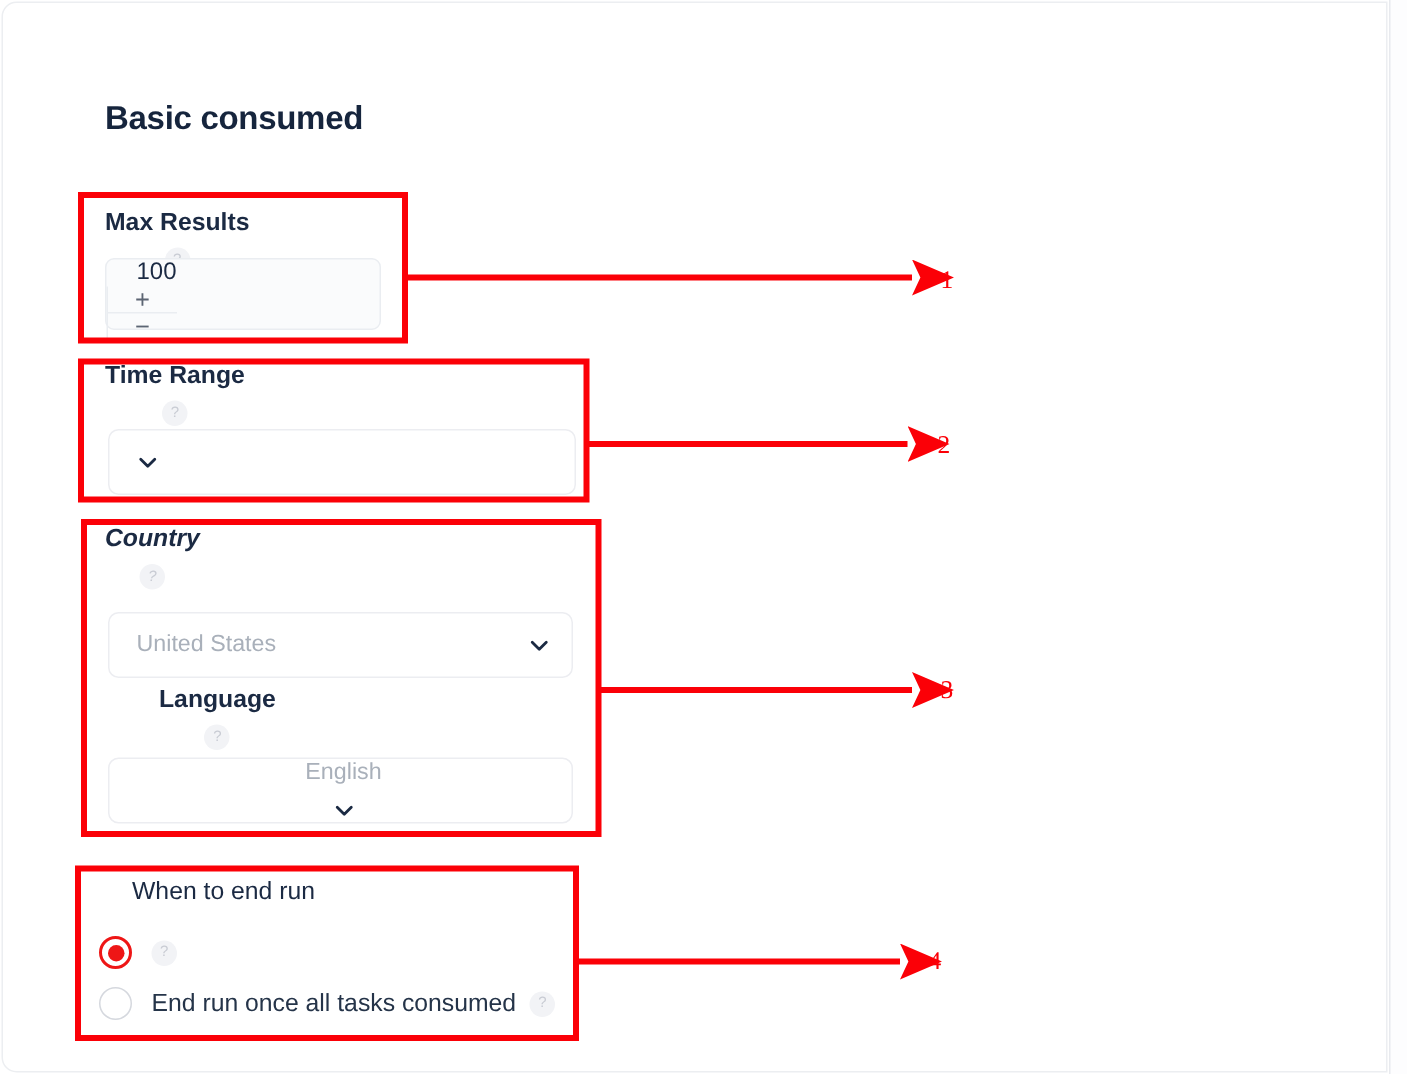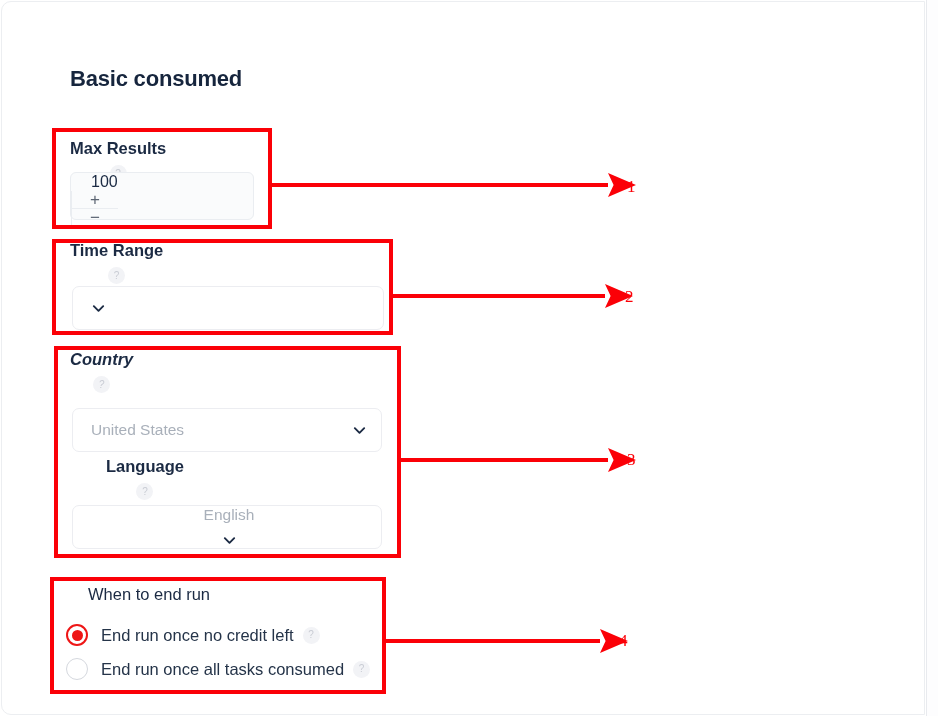--- a/index.html
+++ b/index.html
@@ -267,21 +267,20 @@
   </span>
 </div>
 
 <div id="end-run-label" class="field-label">
   <span>When to end run</span>
 </div>
 
 <div id="radio-row-0" class="radio-row">
   <span class="radio-mark on"></span>
   <span class="radio-text">
-    <span>End run once no credit left</span>
     <span class="help-icon">?</span>
   </span>
 </div>
 
 <div id="radio-row-1" class="radio-row">
   <span class="radio-mark off"></span>
   <span class="radio-text">
     <span>End run once all tasks consumed</span>
     <span class="help-icon">?</span>
   </span>

